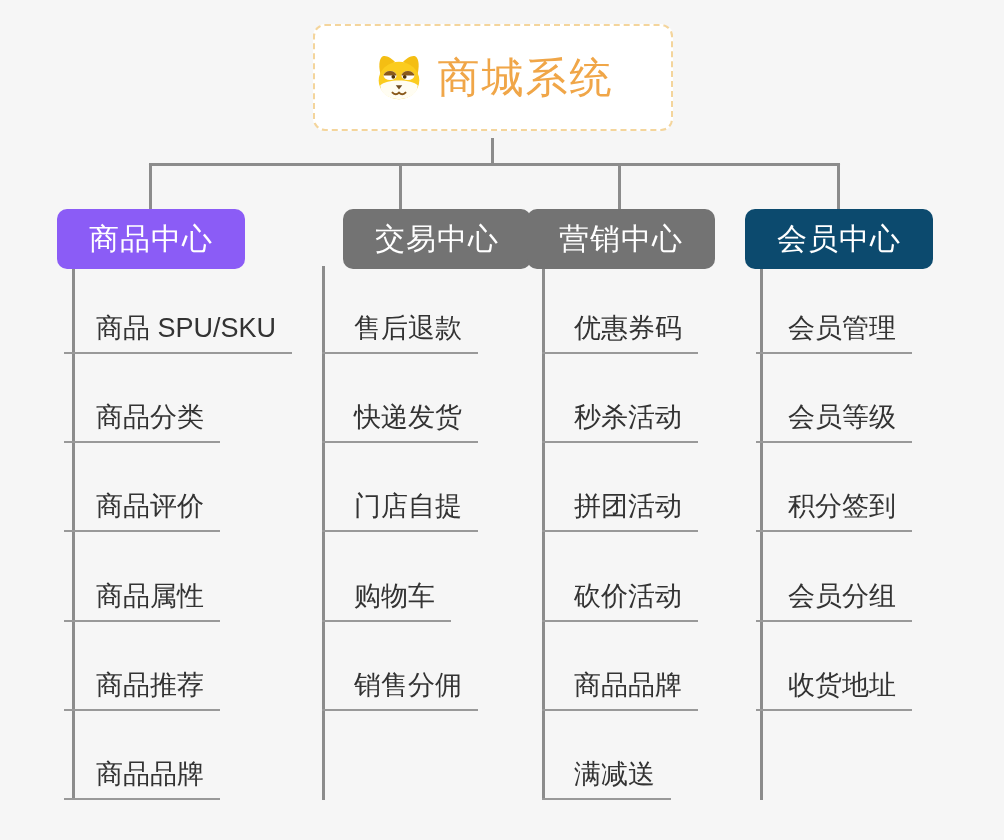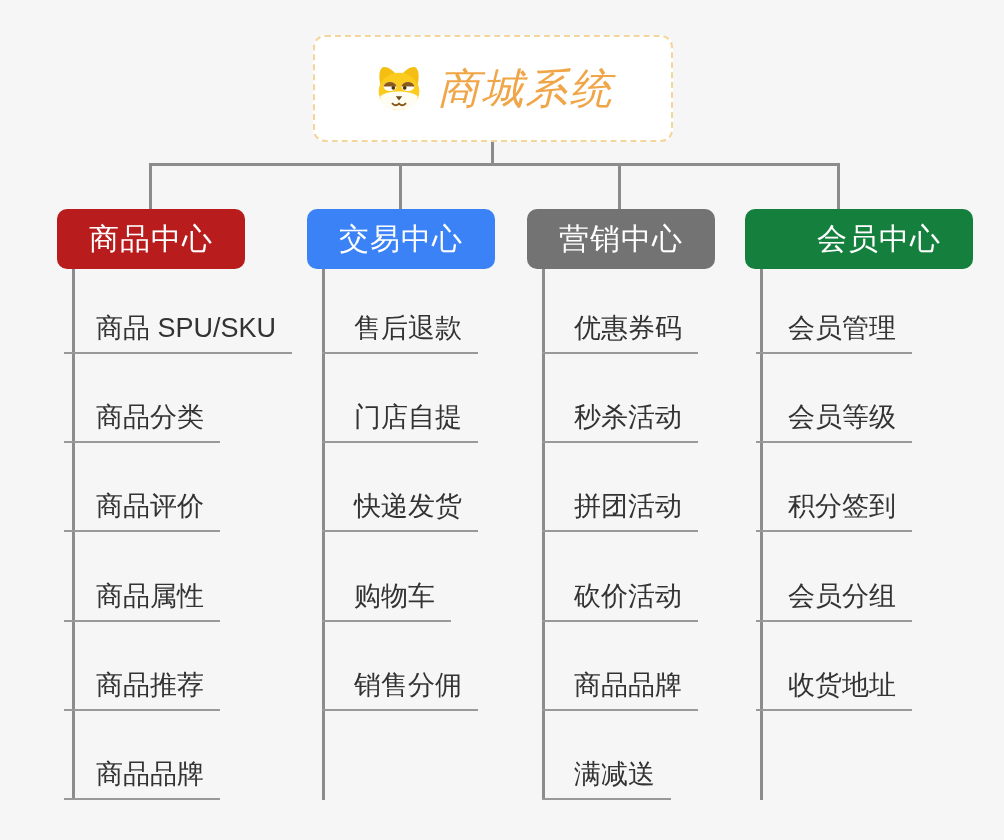--- a/index.html
+++ b/index.html
@@ -11,23 +11,23 @@
   
   .line{position:absolute;background:var(--line,#8c8c8c)}
   .stub{left:491px;top:138px;width:3px;height:27px}
   .bus{left:149px;top:163px;width:691px;height:3px;border-radius:2px}
   .drop{top:163px;width:3px;height:47px}
   .d0{left:149px}.d1{left:399px}.d2{left:618px}.d3{left:837px}
   .trunk{position:absolute;top:266px;width:3px;height:534px;background:var(--line,#8c8c8c)}
   .t0{left:72px}.t1{left:322px}.t2{left:542px}.t3{left:760px}
   
   .root-node{
-    position:absolute;left:313px;top:35px;width:360px;height:107px;box-sizing:border-box;
+    position:absolute;left:313px;top:24px;width:360px;height:107px;box-sizing:border-box;
     background:var(--root-bg,#fff);border:2px dashed var(--root-border,#f4d59c);border-radius:12px;
-    display:flex;align-items:center;justify-content:center;gap:13px;font-style:italic;
+    display:flex;align-items:center;justify-content:center;gap:13px;
   }
   .root-title{font-size:42px;color:var(--root-title,#f0a648);letter-spacing:2px;white-space:nowrap}
   .dog{width:52px;height:52px;flex:0 0 auto}
   
   .branch{
     position:absolute;top:209px;width:188px;height:60px;border-radius:10px;
     display:flex;align-items:center;justify-content:center;
     color:var(--branch-text,#fff);font-size:30px;letter-spacing:1px;white-space:nowrap;
   }
   .b0{left:57px}.b1{left:307px}.b2{left:527px}.b3{left:745px}
@@ -67,45 +67,45 @@
       <circle cx="25" cy="30.5" r="2.3" fill="#4F3208"></circle>
       <ellipse cx="43" cy="29" rx="8" ry="5.5" fill="#FFFFFF"></ellipse>
       <path d="M35 29 a8 5.5 0 0 1 16 0 Z" fill="#8A5A1C"></path>
       <circle cx="39" cy="30.5" r="2.3" fill="#4F3208"></circle>
       <path d="M28 41 h8 l-4 5 z" fill="#6D4A1F"></path>
       <path d="M24 50 q4 4 8 0 q4 4 8 0" stroke="#8A5A1C" stroke-width="2.5" fill="none" stroke-linecap="round"></path>
     </svg>
     <span class="root-title">商城系统</span>
   </div>
 
-  <div class="branch b0" style="background-color: #b91c1c; text-align: center;">
+  <div class="branch b0" style="background-color: #8b5cf6; text-align: center;">
     <span>商品中心</span>
   </div>
-  <div class="branch b1" style="background-color: #3b82f6;">
+  <div class="branch b1" style="background-color: #737373; margin-left: 36px;">
     <span>交易中心</span>
   </div>
   <div class="branch b2" style="background-color: #737373;">
     <span>营销中心</span>
   </div>
-  <div class="branch b3" style="background-color: #15803d; padding-left: 40px;">
+  <div class="branch b3" style="background-color: #0c4a6e;">
     <span>会员中心</span>
   </div>
 
   <div class="leafcol l0">
     <div class="leaf">商品 SPU/SKU</div>
     <div class="leaf">商品分类</div>
     <div class="leaf">商品评价</div>
     <div class="leaf">商品属性</div>
     <div class="leaf">商品推荐</div>
     <div class="leaf">商品品牌</div>
   </div>
   <div class="leafcol l1">
     <div class="leaf">售后退款</div>
+    <div class="leaf">快递发货</div>
     <div class="leaf">门店自提</div>
-    <div class="leaf">快递发货</div>
     <div class="leaf">购物车</div>
     <div class="leaf">销售分佣</div>
   </div>
   <div class="leafcol l2">
     <div class="leaf">优惠券码</div>
     <div class="leaf">秒杀活动</div>
     <div class="leaf">拼团活动</div>
     <div class="leaf">砍价活动</div>
     <div class="leaf">商品品牌</div>
     <div class="leaf">满减送</div>

